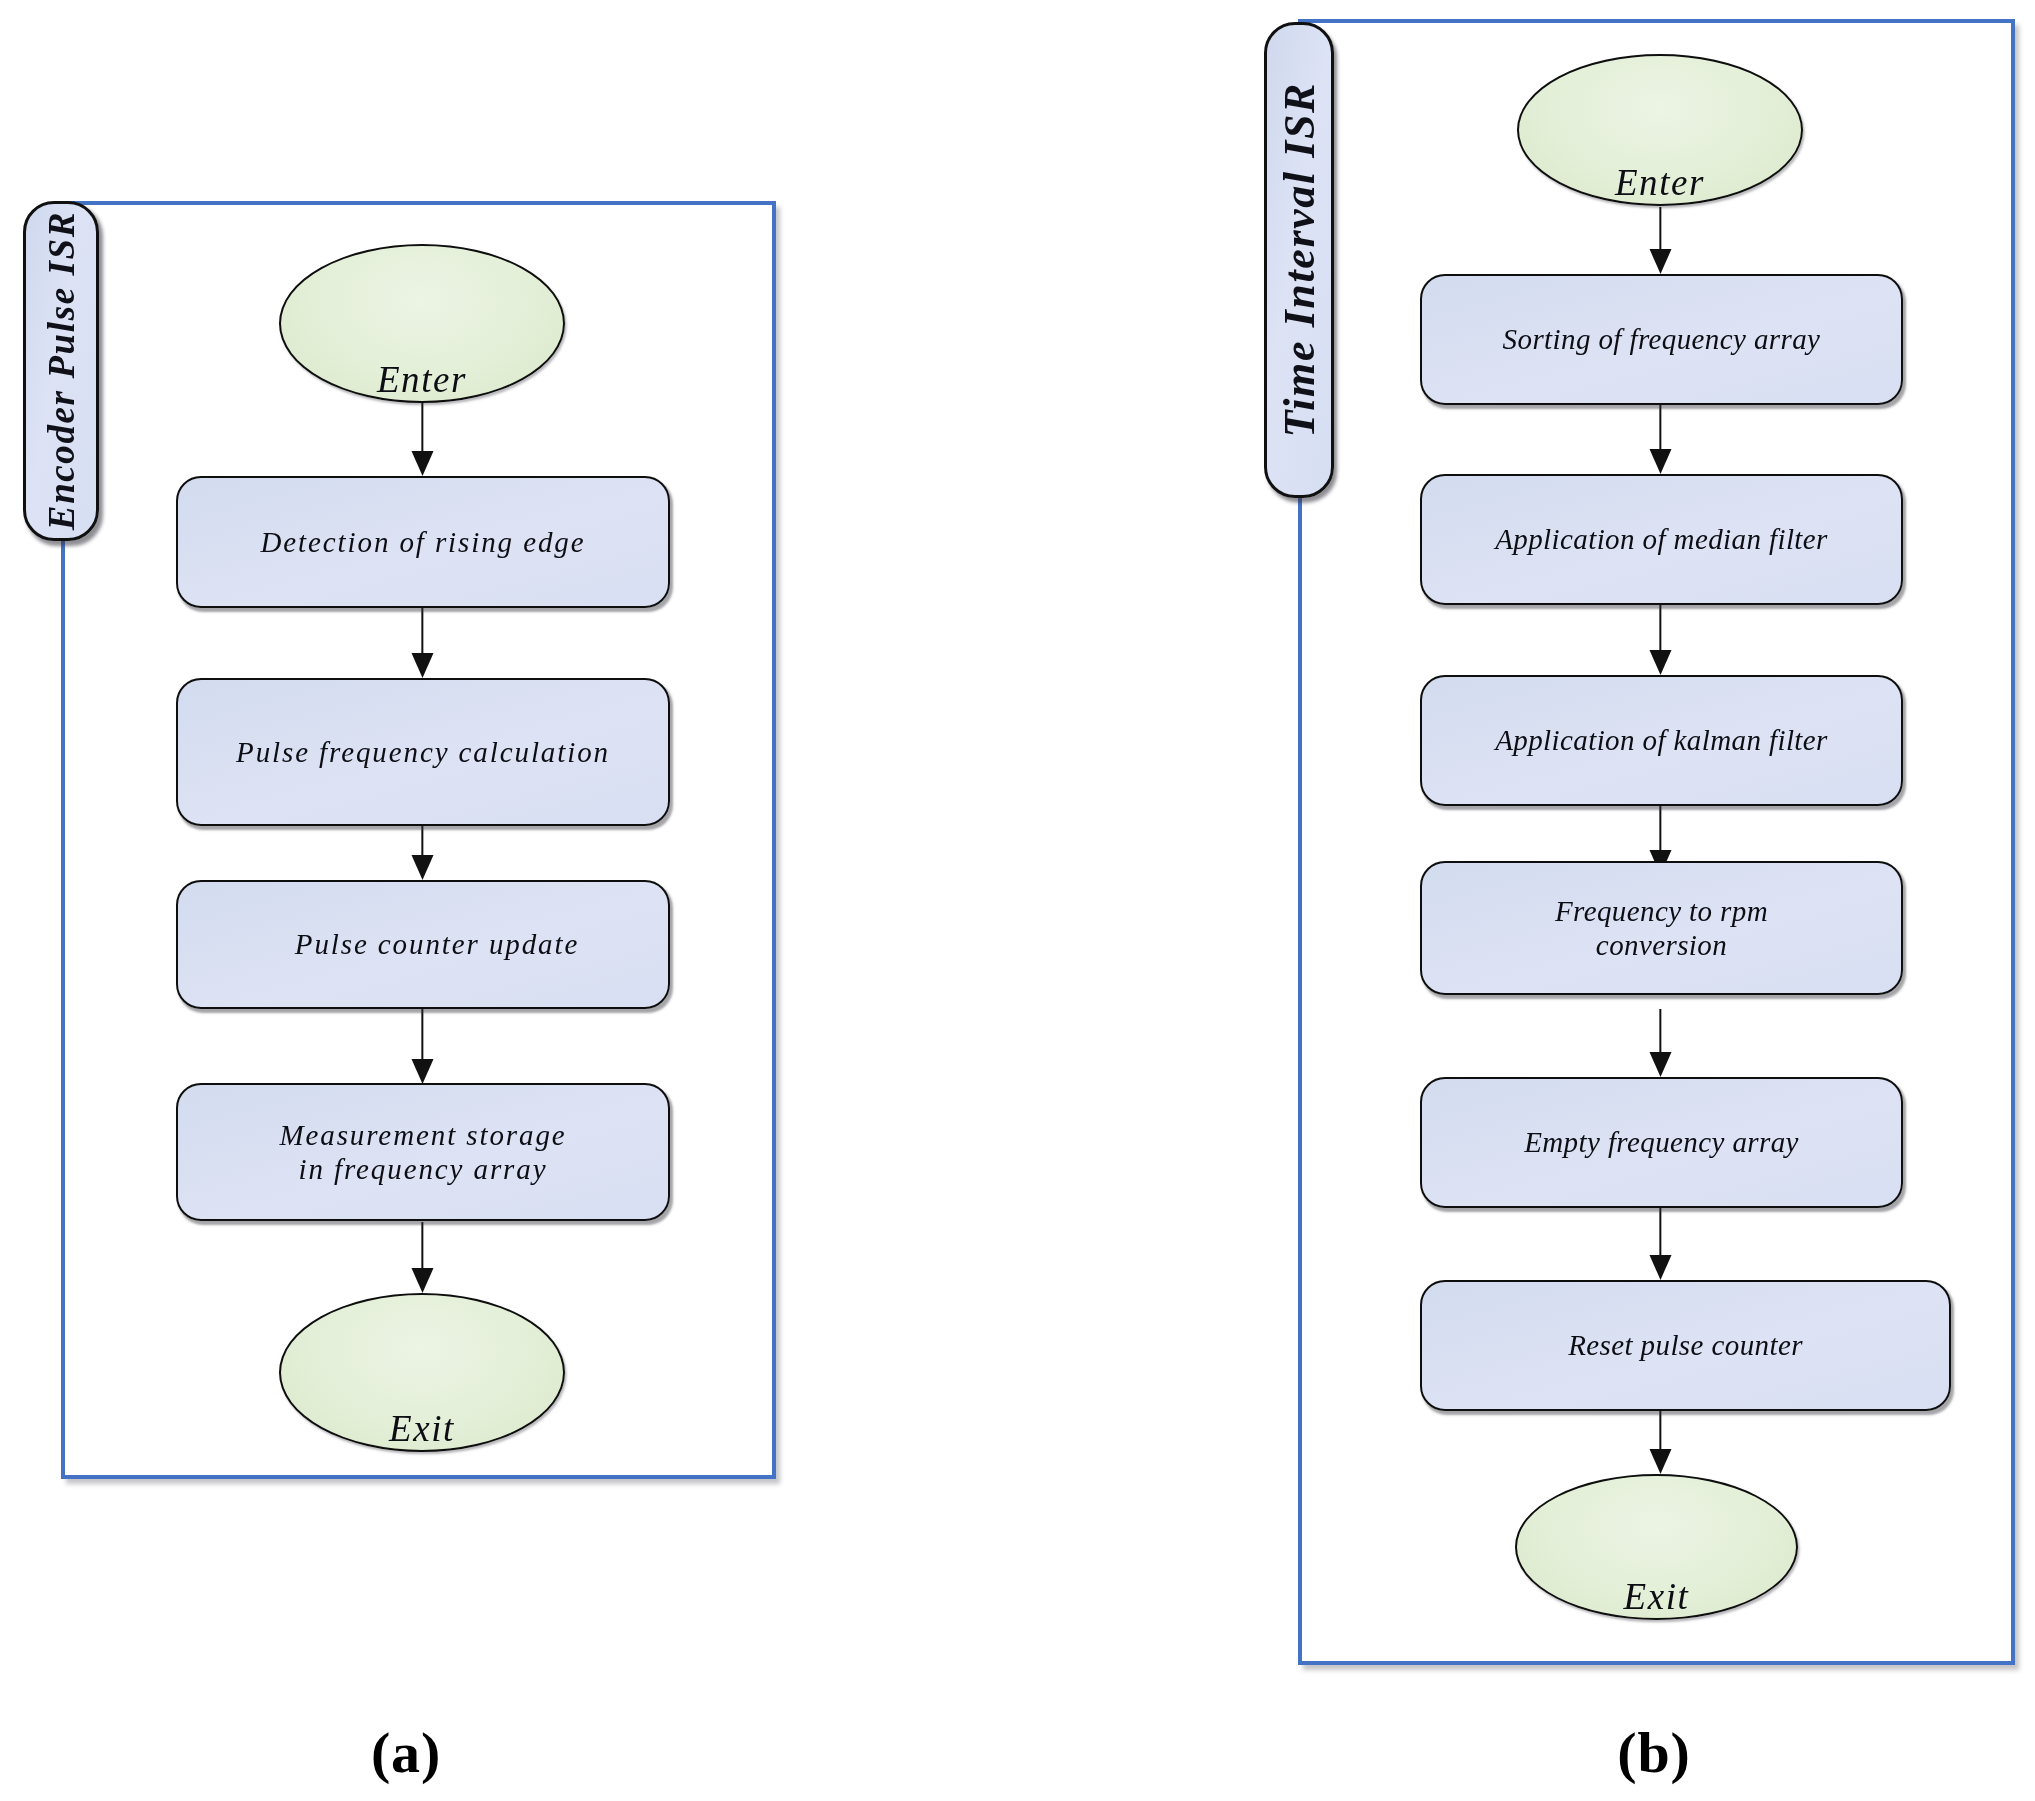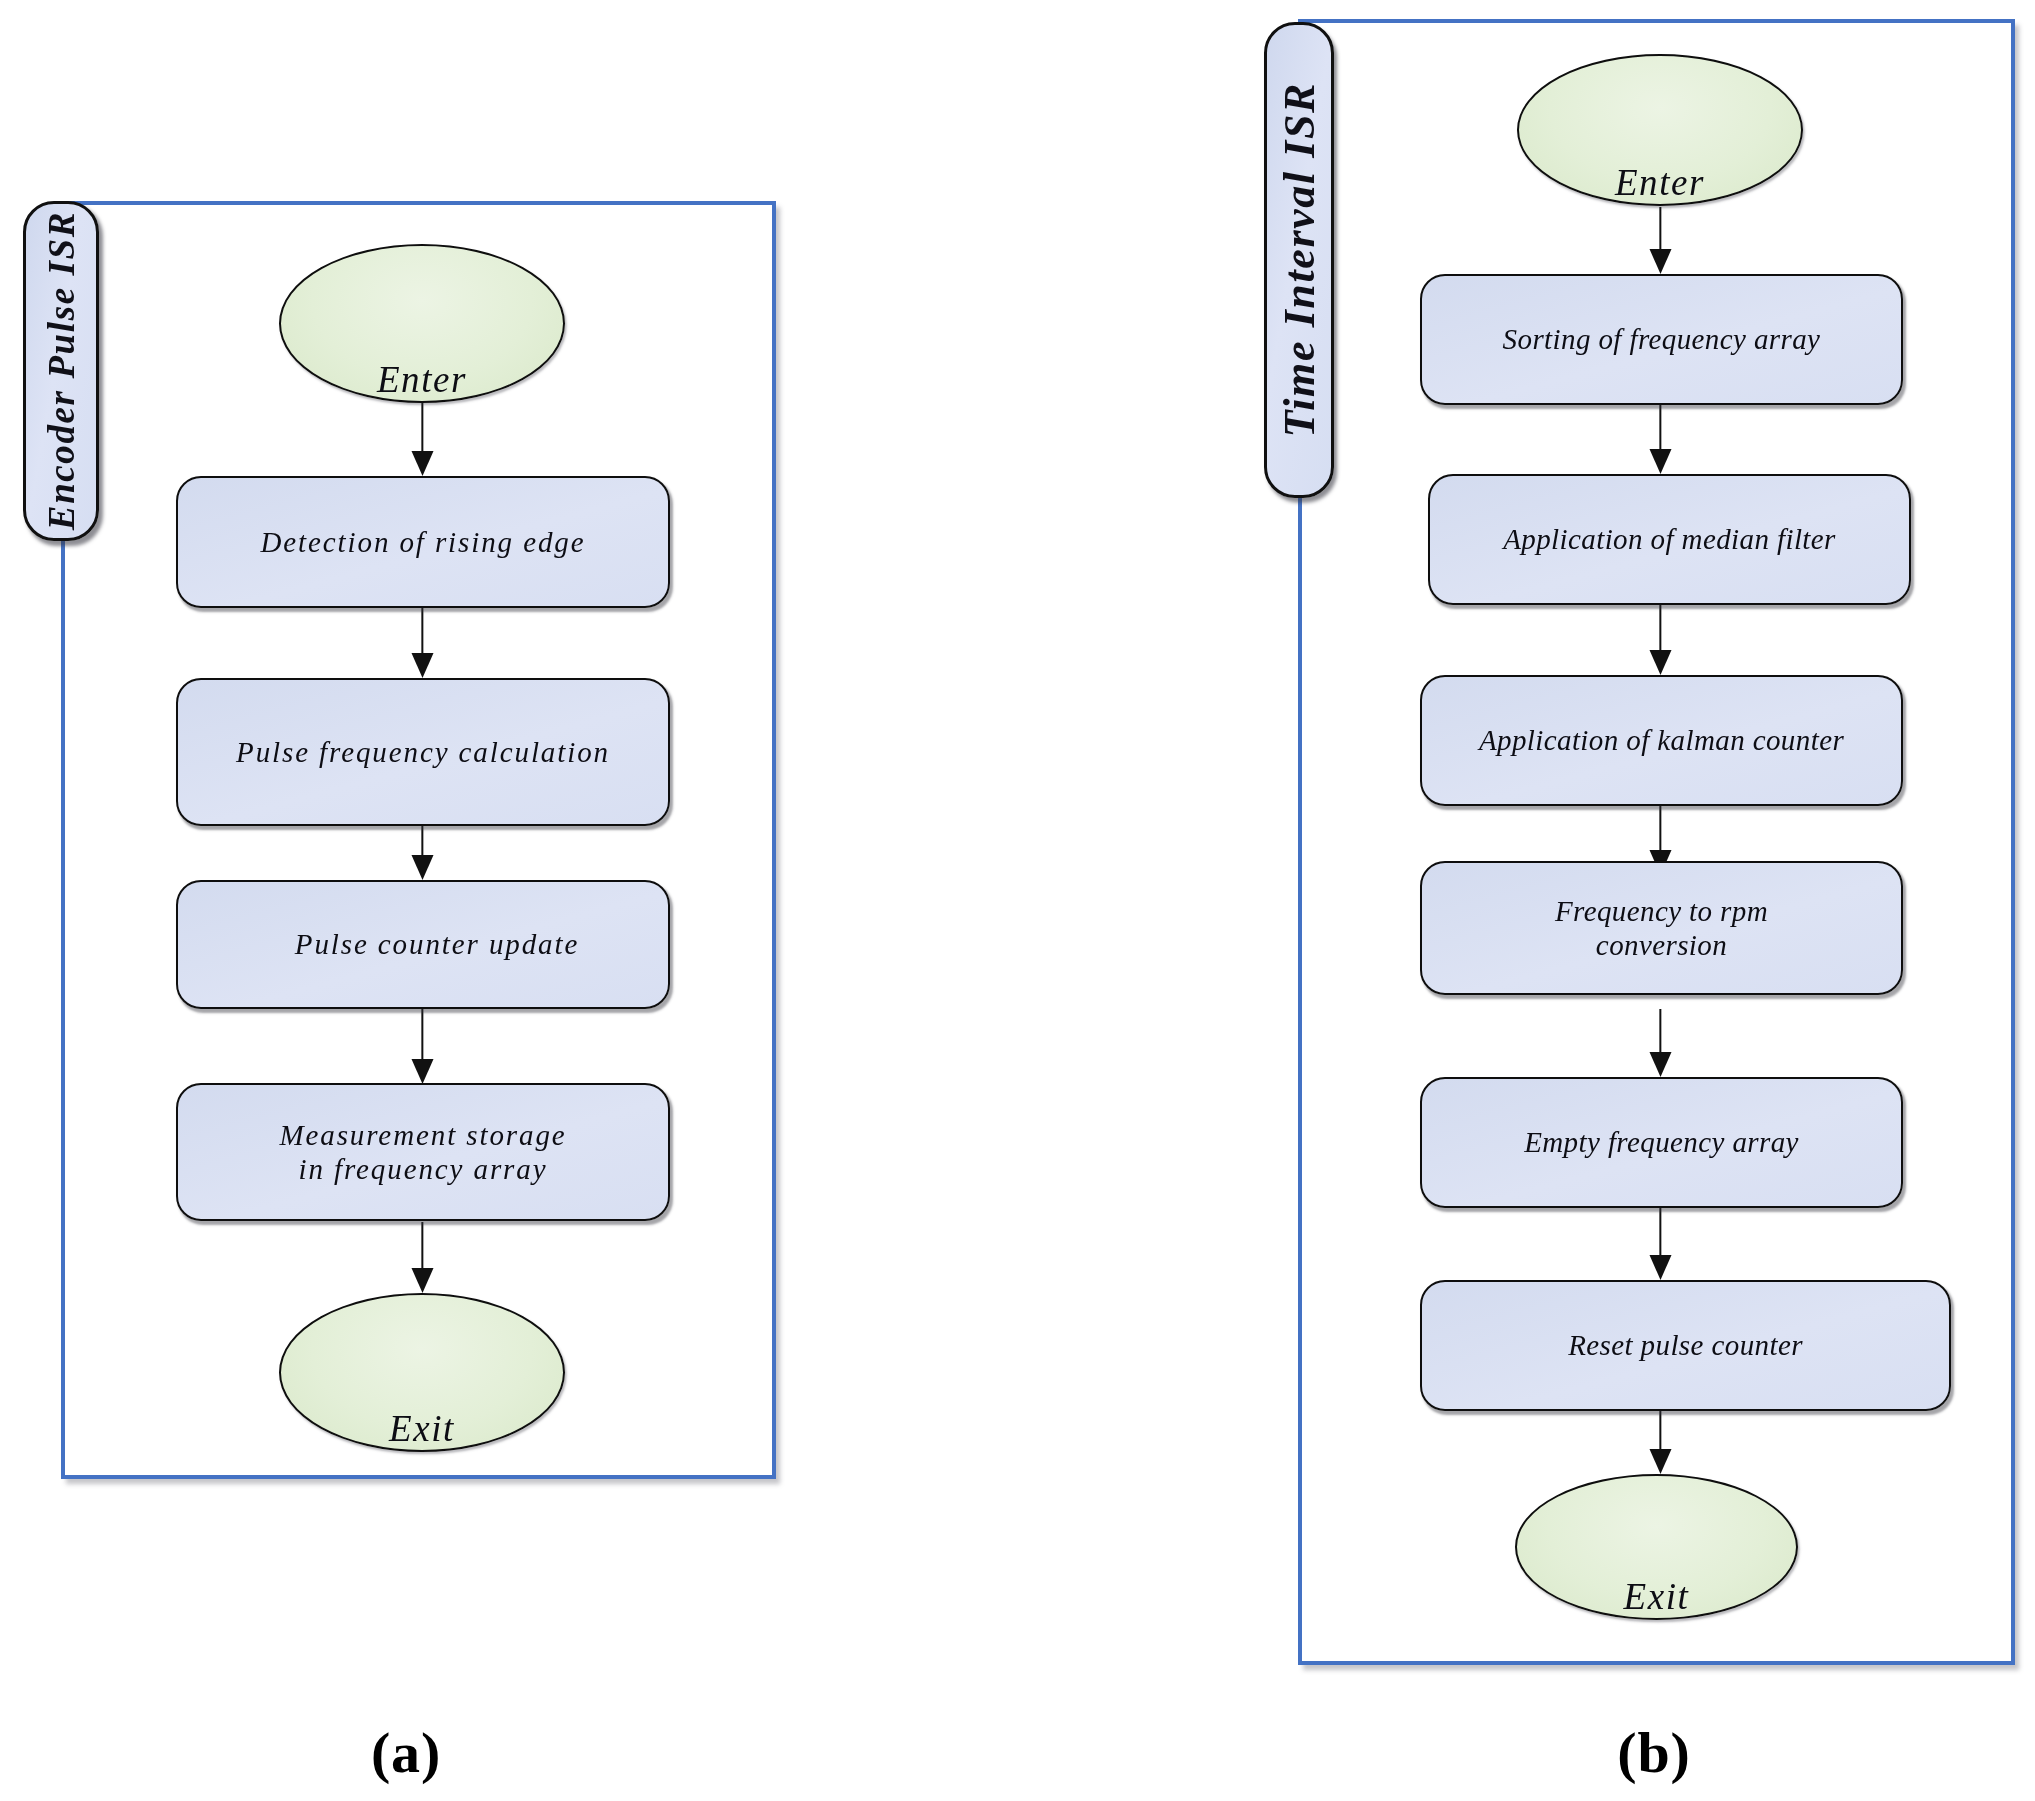--- a/index.html
+++ b/index.html
@@ -183,31 +183,31 @@
 
     <div class="process" style="left:1420px;top:274px;width:483px;height:131px;">
       <span class="txt">Sorting of frequency array</span>
     </div>
 
     <div class="arrow" style="left:1660px;top:404px;height:70px;">
       <div class="shaft"></div>
       <div class="head"></div>
     </div>
 
-    <div class="process" style="left:1420px;top:474px;width:483px;height:131px;margin-left:8px;">
+    <div class="process" style="left:1420px;top:474px;width:483px;height:131px;">
       <span class="txt">Application of median filter</span>
     </div>
 
     <div class="arrow" style="left:1660px;top:605px;height:70px;">
       <div class="shaft"></div>
       <div class="head"></div>
     </div>
 
     <div class="process" style="left:1420px;top:675px;width:483px;height:131px;">
-      <span class="txt">Application of kalman counter</span>
+      <span class="txt">Application of kalman filter</span>
     </div>
 
     <div class="arrow" style="left:1660px;top:805px;height:70px;">
       <div class="shaft"></div>
       <div class="head"></div>
     </div>
 
     <div class="process" style="left:1420px;top:861px;width:483px;height:134px;">
       <span class="txt">Frequency to rpm
 conversion</span>

